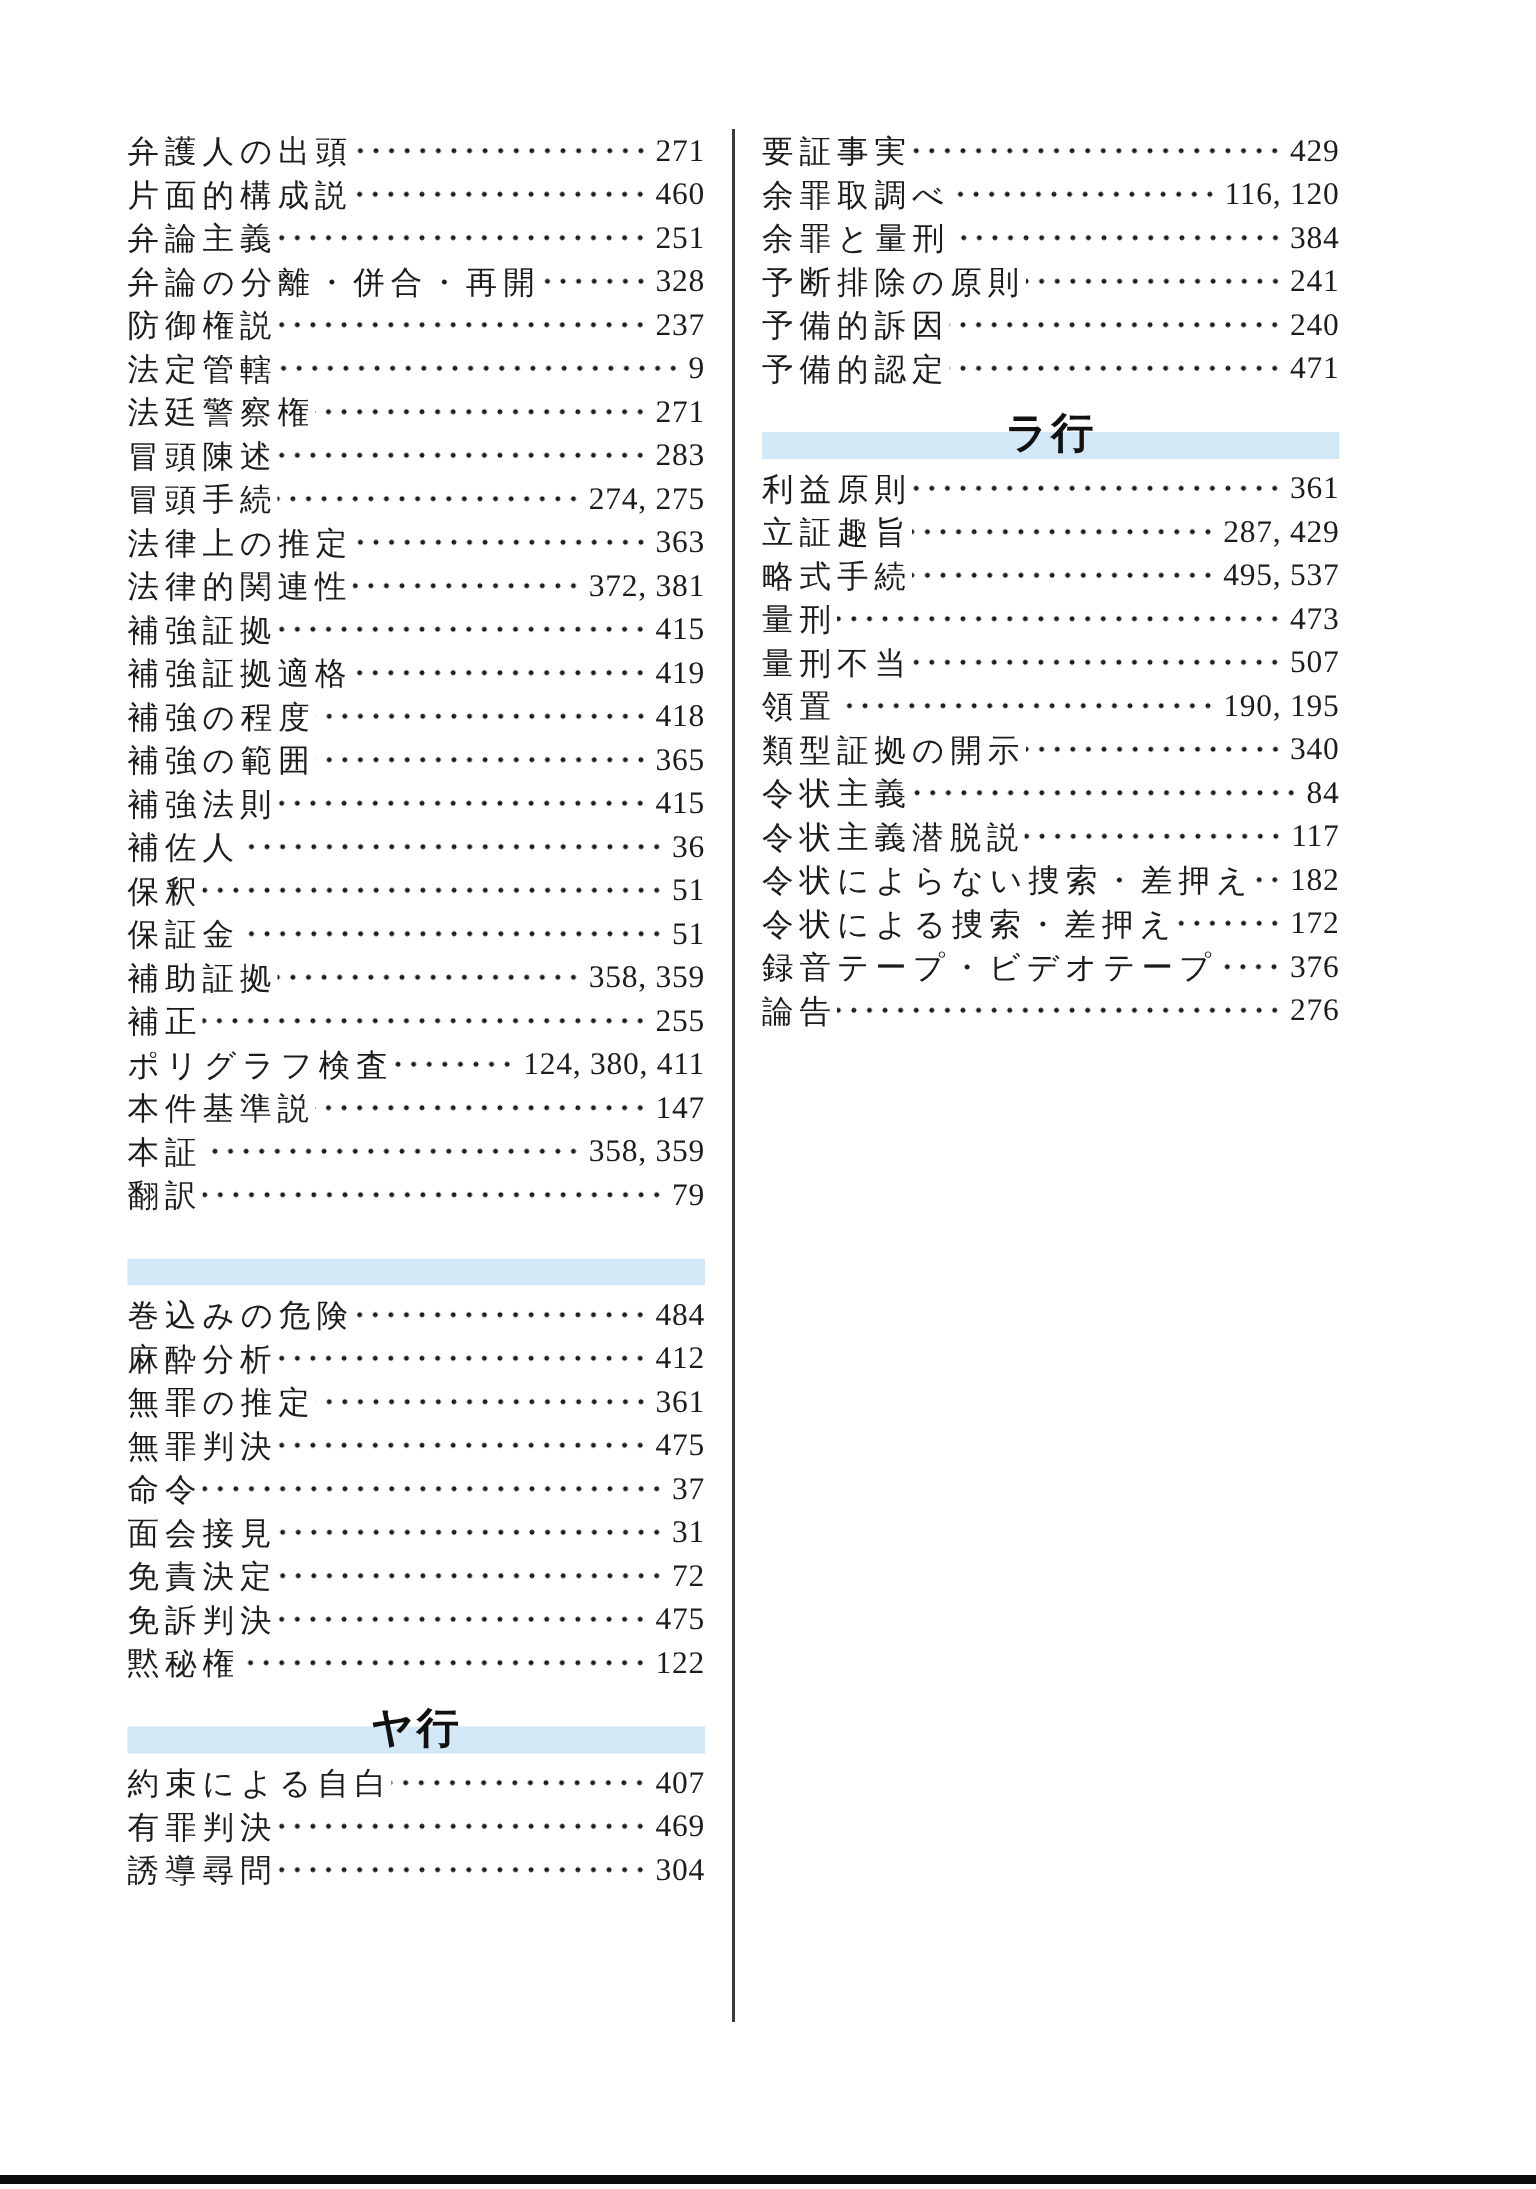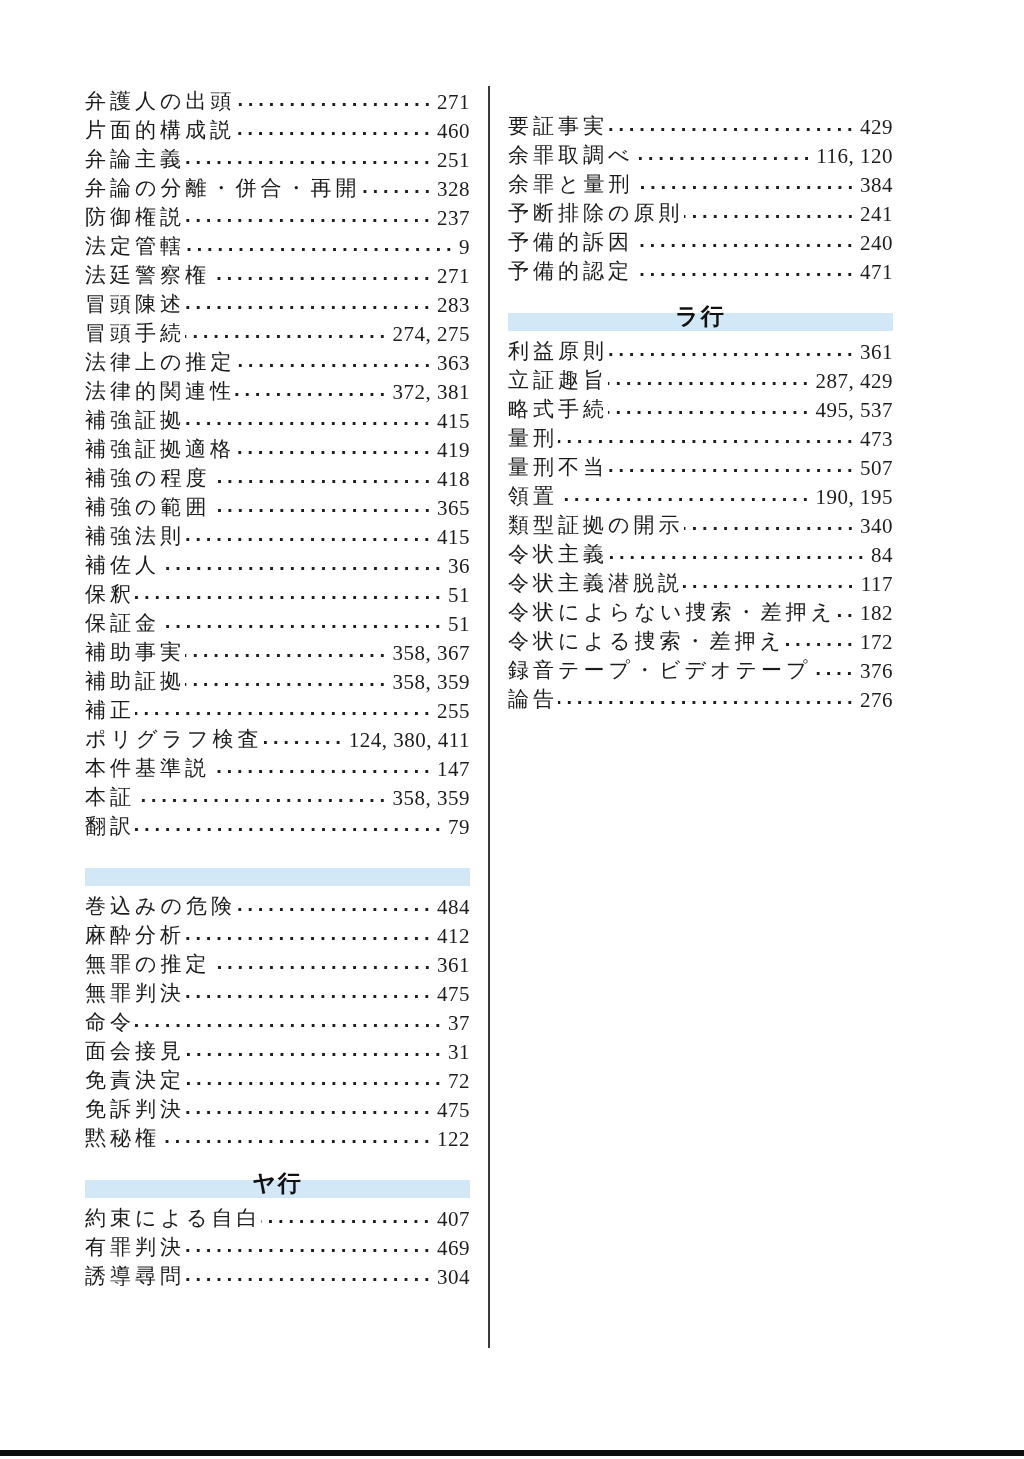--- a/index.html
+++ b/index.html
@@ -11,32 +11,32 @@
     overflow: hidden;
     font-family: "Liberation Serif", "DejaVu Serif", serif;
     color: #1c1c1c;
   }
   .column {
     position: absolute;
     top: 86px;
     width: 385px;
   }
   .column.left  { left: 85px; }
-  .column.right { left: 508px; margin-top: 25px; }
+  .column.right { left: 508px; }
   .divider {
     position: absolute;
     left: 488px;
     top: 86px;
     width: 2px;
     height: 1262px;
     background: #3a3a3a;
   }
   .entry {
     display: flex;
-    align-items: flex-end;
+    align-items: center;
     height: 29px;
     font-size: 21px;
     white-space: nowrap;
     font-family: Liberation Serif, serif;
   }
   .term {
     letter-spacing: 4px;
     flex: 0 0 auto;
   }
   .leader {
@@ -65,21 +65,21 @@
     height: 18px;
     background: #d2e8f6;
     z-index: 0;
   }
   .section-header .label {
     position: absolute;
     left: 0; right: 0; bottom: 3px;
     text-align: center;
     font-family: "DejaVu Sans", "Liberation Sans", sans-serif;
     font-weight: bold;
-    font-size: 23px;
+    font-size: 28px;
     letter-spacing: 2px;
     line-height: 1;
     z-index: 1;
     color: #111111;
   }
   .bottom-rule {
     position: absolute;
     left: 0;
     bottom: 3px;
     width: 100%;
@@ -180,25 +180,20 @@
       <span class="term">保釈</span>
       <span class="leader"></span>
       <span class="pages">51</span>
     </div>
     <div class="entry">
       <span class="term">保証金</span>
       <span class="leader"></span>
       <span class="pages">51</span>
     </div>
     <div class="entry">
-      <span class="term">補助事実</span>
-      <span class="leader"></span>
-      <span class="pages">358, 367</span>
-    </div>
-    <div class="entry">
       <span class="term">補助証拠</span>
       <span class="leader"></span>
       <span class="pages">358, 359</span>
     </div>
     <div class="entry">
       <span class="term">補正</span>
       <span class="leader"></span>
       <span class="pages">255</span>
     </div>
     <div class="entry">

